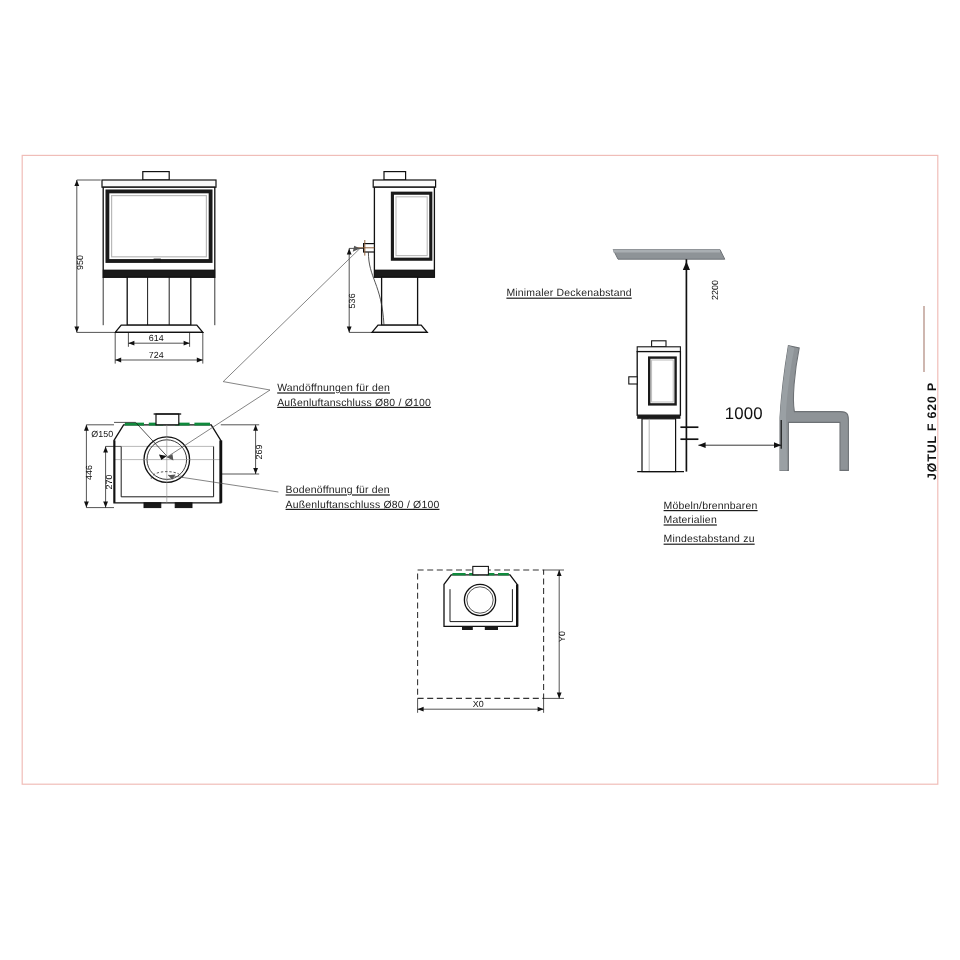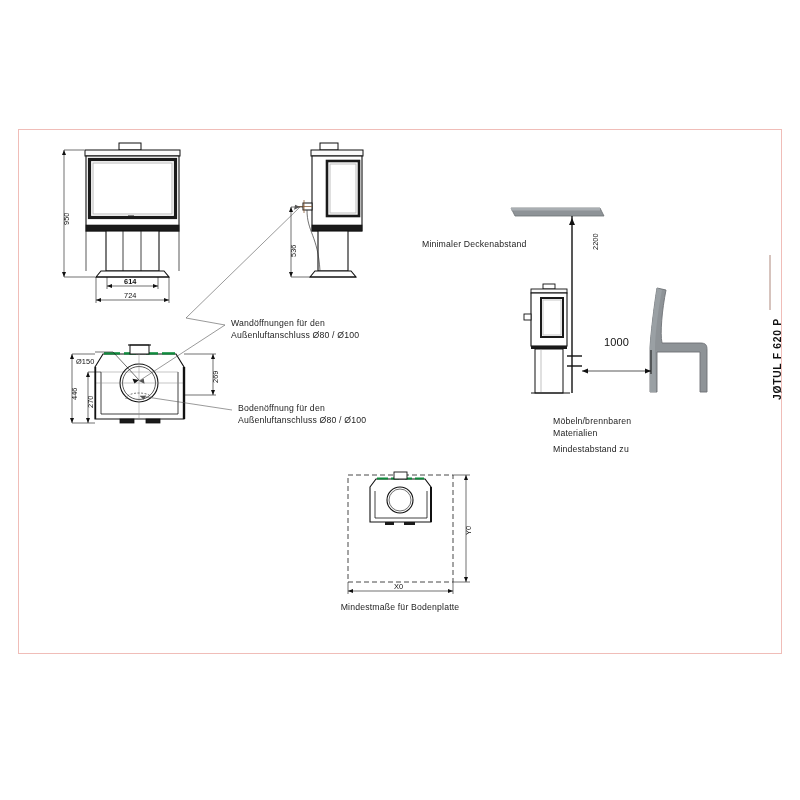--- a/index.html
+++ b/index.html
@@ -1,20 +1,20 @@
 <!DOCTYPE html>
 <html><head>
 <meta charset="utf-8">
 <style>
   html,body{margin:0;padding:0;background:#ffffff;}
   body{width:800px;height:800px;font-family:"Liberation Sans",sans-serif;color:#1a1a1a;}
   #sheet{position:relative;width:800px;height:800px;overflow:hidden;}
   .frame{position:absolute;left:18px;top:129px;width:764px;height:525px;border:1px solid #f0bdb8;box-sizing:border-box;}
   svg{position:absolute;left:0;top:0;width:800px;height:800px;overflow:visible;}
-  .txt{position:absolute;font-size:8.7px;line-height:11.4px;color:#1d1d1d;white-space:pre;letter-spacing:.02em;}
+  .txt{position:absolute;font-size:8.7px;line-height:11.4px;color:#1d1d1d;white-space:pre;letter-spacing:.02em;text-decoration:underline;}
   .dimtxt{position:absolute;font-size:7.4px;color:#111;white-space:nowrap;letter-spacing:.01em;}
   .vert{transform:rotate(-90deg);transform-origin:left top;}
   .model{position:absolute;font-size:10.3px;font-weight:bold;letter-spacing:.07em;color:#111;white-space:nowrap;}
   .ctr{text-align:center;}
 </style>
 </head>
 <body>
 
 <div id="sheet">
 
@@ -256,43 +256,42 @@
       <path d="M348,591 l5,-2 l0,4 z" fill="#111" stroke="none"></path>
       <path d="M453,591 l-5,-2 l0,4 z" fill="#111" stroke="none"></path>
       <line x1="348" y1="582" x2="348" y2="594"></line>
       <line x1="453" y1="582" x2="453" y2="594"></line>
     </g>
 
     <line x1="770" y1="255" x2="770" y2="310" stroke="#9a6a5a" stroke-width=".8"></line>
   </svg>
 
   <div class="dimtxt vert" style="left:62px;top:225px;">950</div>
-  <div class="dimtxt" style="left:124px;top:277px;font-weight:bold;">614</div>
+  <div class="dimtxt" style="left:124px;top:277px;">614</div>
   <div class="dimtxt" style="left:124px;top:291px;">724</div>
 
   <div class="dimtxt vert" style="left:289px;top:257px;">536</div>
 
   <div class="dimtxt" style="left:76px;top:345px;margin-top:12px;">Ø150</div>
   <div class="dimtxt vert" style="left:70px;top:400px;">446</div>
   <div class="dimtxt vert" style="left:86px;top:408px;">270</div>
   <div class="dimtxt vert" style="left:211px;top:383px;">269</div>
 
   <div class="txt" style="left:231px;top:318px;text-align:center;">Wandöffnungen für den</div>
   <div class="txt" style="left:231px;top:330px;">Außenluftanschluss Ø80 / Ø100</div>
   <div class="txt" style="left:238px;top:403px;">Bodenöffnung für den</div>
   <div class="txt" style="left:238px;top:415px;">Außenluftanschluss Ø80 / Ø100</div>
 
   <div class="txt" style="left:422px;top:239px;">Minimaler Deckenabstand</div>
   <div class="dimtxt vert" style="left:591px;top:250px;">2200</div>
-  <div class="dimtxt" style="left:604px;top:336px;font-size:11px;">1000</div>
+  <div class="dimtxt" style="left:604px;top:336px;font-size:14px;">1000</div>
 
   <div class="txt" style="left:553px;top:404px;margin-top:40px;">Mindestabstand zu</div>
   <div class="txt" style="left:553px;top:416px;">Möbeln/brennbaren</div>
   <div class="txt" style="left:553px;top:428px;">Materialien</div>
 
   <div class="dimtxt vert" style="left:464px;top:535px;">Y0</div>
   <div class="dimtxt" style="left:394px;top:582px;">X0</div>
 
-  <div class="txt ctr" style="left:200px;top:602px;width:400px;">Mindestmaße für Bodenplatte</div>
 
   <div class="model vert" style="left:772px;top:400px;">JØTUL F 620 P</div>
 
 </div>
 
 </body></html>

